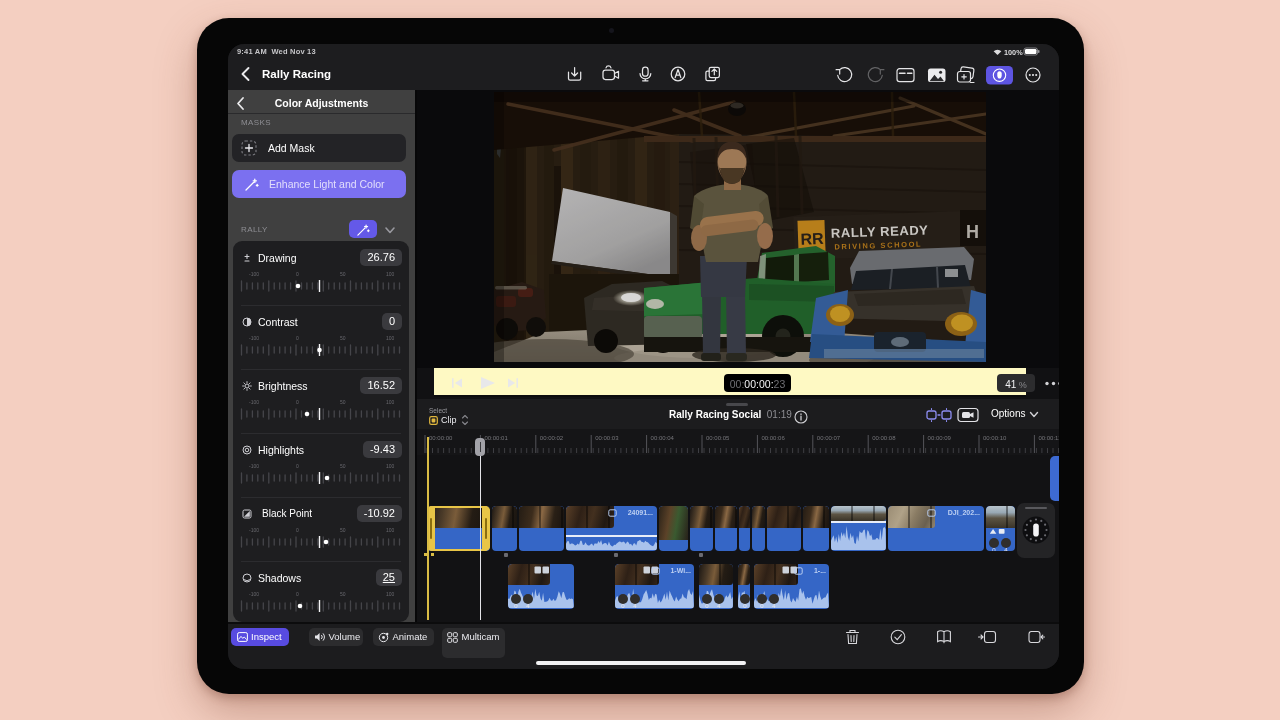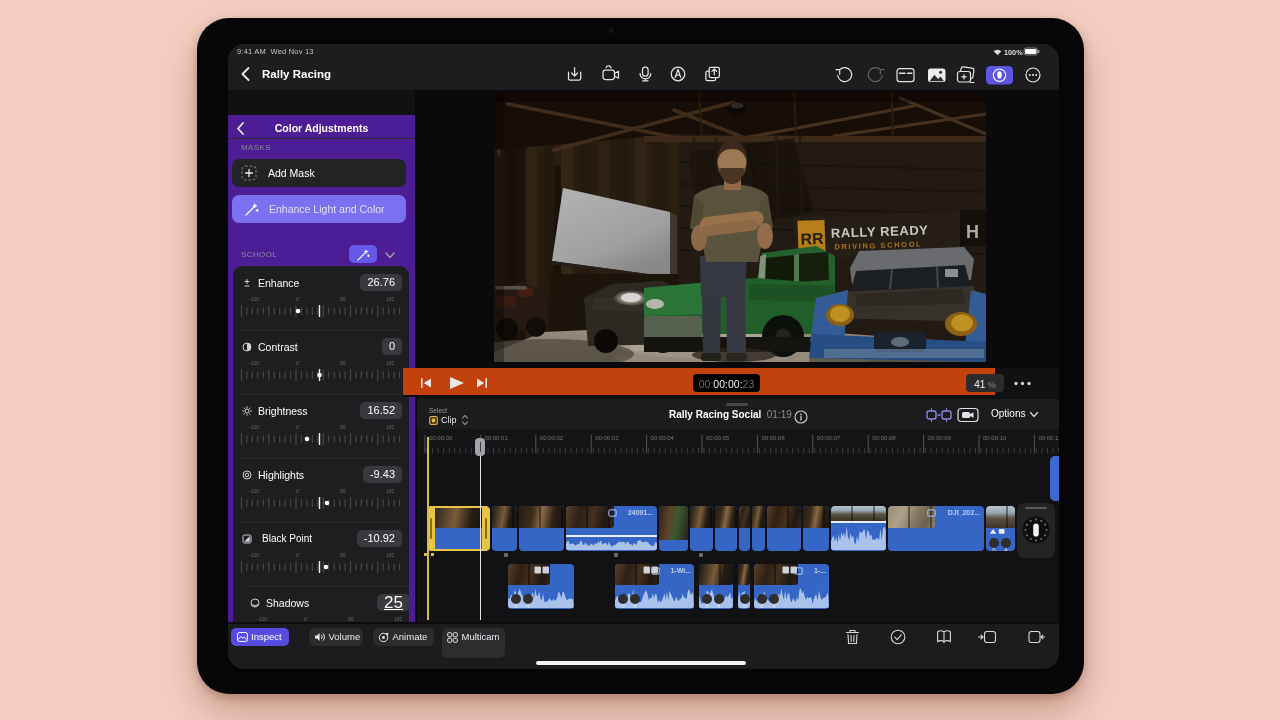--- a/index.html
+++ b/index.html
@@ -9,39 +9,39 @@
   .device { position:absolute; left:197px; top:18px; width:887px; height:676px;
             background:#060606; border-radius:32px;
             box-shadow: 0 18px 40px rgba(120,60,40,0.35), 0 4px 10px rgba(100,50,35,0.3); }
   .cam { position:absolute; left:412px; top:10px; width:5px; height:5px; border-radius:50%;
          background:#15151c; }
   .screen { position:absolute; left:31px; top:26px; width:831px; height:625px;
             background:#111113; border-radius:16px; overflow:hidden;
             font-family:"Liberation Sans", sans-serif; }
   
   .topbar   { position:absolute; left:0; top:0; width:831px; height:46px; background:#1d1d1f; }
-  .sidebar  { position:absolute; left:0; top:46px; width:187px; height:532px; background:#4c1d95;margin-top:25px; }
+  .sidebar  { position:absolute; left:0; top:46px; width:187px; height:532px; background:#404040; }
   .sidediv  { position:absolute; left:187px; top:46px; width:2px; height:532px; background:#070708; }
   .viewer   { position:absolute; left:189px; top:46px; width:642px; height:278px; background:#0a0a0c; }
-  .transport{ position:absolute; left:175px; top:324px; width:592px; height:29px; background:#c2410c; border-bottom:2px solid #0c0c0d;}
+  .transport{ position:absolute; left:206px; top:324px; width:592px; height:29px; background:#fef9c3; border-bottom:2px solid #0c0c0d;}
   .tlhead   { position:absolute; left:189px; top:355px; width:642px; height:30px; background:#1c1c1e; }
   .ruler    { position:absolute; left:189px; top:385px; width:642px; height:26px; background:#151517; }
   .tlbody   { position:absolute; left:189px; top:411px; width:642px; height:167px; background:#121214; }
   .botbar   { position:absolute; left:0; top:578px; width:831px; height:47px; background:#1c1c1e; border-top:2px solid #0c0c0d;}
   .txt { position:absolute; white-space:nowrap; }
   svg { display:block; }
 </style>
 </head>
 <body>
 <div class="device">
   <div class="cam"></div>
   <div class="screen">
     <div class="topbar">
 
-      <div class="txt" style="left:9px;top:2.5px;font-size:7.5px;font-weight:normal;color:#c6c6c9;letter-spacing:0.2px;">9:41 AM&nbsp;&nbsp;Wed Nov 13</div>
+      <div class="txt" style="left:9px;top:2.5px;font-size:7.5px;font-weight:bold;color:#c6c6c9;letter-spacing:0.2px;">9:41 AM&nbsp;&nbsp;Wed Nov 13</div>
       <div class="abs" style="left:764px;top:3px;width:60px;height:9px;">
         <svg width="60" height="9" viewBox="0 0 60 9">
           <path d="M5.5 8 L1.6 4.3 A5.6 5.6 0 0 1 9.4 4.3 Z" fill="#dcdcde"></path>
           <text x="12" y="7.6" font-size="7.3" font-weight="bold" fill="#dcdcde" font-family="Liberation Sans">100%</text>
           <rect x="32" y="1" width="13.5" height="7" rx="2" fill="none" stroke="#9a9a9e" stroke-width="0.8"></rect>
           <rect x="33" y="2" width="11.5" height="5" rx="1.2" fill="#fff"></rect>
           <rect x="46" y="3" width="1.5" height="3" rx="0.7" fill="#9a9a9e"></rect>
         </svg>
       </div>
 
@@ -129,40 +129,40 @@
         <div class="txt" style="left:37px;top:8px;font-size:10.5px;color:#e2defc;">Enhance Light and Color</div>
       </div>
 
       <div class="abs" style="left:4px;top:44px;width:174px;height:28px;background:#232326;border-radius:7px;">
         <svg class="abs" style="left:9px;top:6px;" width="16" height="16" viewBox="0 0 16 16">
           <rect x="1" y="1" width="14" height="14" rx="3.5" fill="none" stroke="#7e7e84" stroke-width="1.1" stroke-dasharray="2.4 2"></rect>
           <path d="M8 4.5 L8 11.5 M4.5 8 L11.5 8" stroke="#ececf0" stroke-width="1.3" stroke-linecap="round"></path>
         </svg>
         <div class="txt" style="left:36px;top:8px;font-size:10.5px;color:#fff;">Add Mask</div>
       </div>
-      <div class="txt" style="left:13px;top:135px;font-size:8px;color:#8e8e93;letter-spacing:0.4px;">SCHOOL</div>
+      <div class="txt" style="left:13px;top:135px;font-size:8px;color:#8e8e93;letter-spacing:0.4px;">RALLY</div>
       <div class="abs" style="left:121px;top:130px;width:28px;height:18px;background:#6459e8;border-radius:5px;">
         <svg class="abs" style="left:7px;top:2.5px;" width="14" height="14" viewBox="0 0 15 15">
           <g stroke="#ffffff" stroke-width="1.3" stroke-linecap="round">
             <path d="M2 13 L9.5 5.5"></path>
             <path d="M10.8 2.2 L10.8 5.4 M9.2 3.8 L12.4 3.8"></path>
             <path d="M13.2 7.4 L13.2 9.2 M12.3 8.3 L14.1 8.3"></path>
           </g>
         </svg>
       </div>
       <svg class="abs" style="left:156px;top:136px;" width="12" height="9" viewBox="0 0 12 9">
         <path d="M2 2 L6 6.5 L10 2" fill="none" stroke="#98989e" stroke-width="1.6" stroke-linecap="round" stroke-linejoin="round"></path>
       </svg>
 
       <div class="abs" style="left:5px;top:151px;width:176px;height:381px;background:#1e1e20;border-radius:9px;overflow:hidden;" id="sliders">
           <div class="abs" style="left:0;top:0px;width:176px;height:64px;">
             <svg class="abs" style="left:9px;top:11.5px;" width="10" height="10" viewBox="0 0 10 10">
               <path d="M5 1.5 L5 5.5 M3 3.5 L7 3.5 M3 8 L7 8" stroke="#cfcfd4" stroke-width="1.1" stroke-linecap="round"></path>
             </svg>
-            <div class="txt" style="left:25px;top:10.5px;font-size:10.5px;color:#fff;">Enhance</div>
+            <div class="txt" style="left:25px;top:10.5px;font-size:10.5px;color:#fff;">Drawing</div>
             <div class="abs" style="right:7px;top:7.5px;height:17px;background:#3a3a3e;border-radius:5px;padding:0 7px;">
               <div style="font-size:11px;color:#fff;line-height:17px;">26.76</div>
             </div>
             <div class="txt" style="left:16px;top:30px;font-size:5px;color:#7a7a80;opacity:0.8;">-100</div>
             <div class="txt" style="left:63px;top:30px;font-size:5px;color:#7a7a80;opacity:0.8;">0</div>
             <div class="txt" style="left:107px;top:30px;font-size:5px;color:#7a7a80;opacity:0.8;">50</div>
             <div class="txt" style="left:153px;top:30px;font-size:5px;color:#7a7a80;opacity:0.8;">100</div>
             <svg class="abs" style="left:0;top:37px;" width="176" height="16" viewBox="0 0 176 16">
               <path d="M8.5 3 L8.5 13 M13.9 5 L13.9 11 M19.4 5 L19.4 11 M24.8 5 L24.8 11 M30.3 5 L30.3 11 M35.8 3 L35.8 13 M41.2 5 L41.2 11 M46.7 5 L46.7 11 M52.1 5 L52.1 11 M57.6 5 L57.6 11 M63.0 3 L63.0 13 M68.5 5 L68.5 11 M73.9 5 L73.9 11 M79.4 5 L79.4 11 M84.8 5 L84.8 11 M90.3 3 L90.3 13 M95.7 5 L95.7 11 M101.2 5 L101.2 11 M106.6 5 L106.6 11 M112.1 5 L112.1 11 M117.5 3 L117.5 13 M123.0 5 L123.0 11 M128.4 5 L128.4 11 M133.9 5 L133.9 11 M139.3 5 L139.3 11 M144.8 3 L144.8 13 M150.2 5 L150.2 11 M155.6 5 L155.6 11 M161.1 5 L161.1 11 M166.5 5 L166.5 11 " stroke="#606066" stroke-width="1.3" stroke-linecap="round" opacity="0.6"></path>
               <line x1="86.5" y1="2" x2="86.5" y2="14" stroke="#f4f4f6" stroke-width="1.4"></line>
@@ -244,29 +244,29 @@
             <div class="txt" style="left:16px;top:30px;font-size:5px;color:#7a7a80;opacity:0.8;">-100</div>
             <div class="txt" style="left:63px;top:30px;font-size:5px;color:#7a7a80;opacity:0.8;">0</div>
             <div class="txt" style="left:107px;top:30px;font-size:5px;color:#7a7a80;opacity:0.8;">50</div>
             <div class="txt" style="left:153px;top:30px;font-size:5px;color:#7a7a80;opacity:0.8;">100</div>
             <svg class="abs" style="left:0;top:37px;" width="176" height="16" viewBox="0 0 176 16">
               <path d="M8.5 3 L8.5 13 M13.9 5 L13.9 11 M19.4 5 L19.4 11 M24.8 5 L24.8 11 M30.3 5 L30.3 11 M35.8 3 L35.8 13 M41.2 5 L41.2 11 M46.7 5 L46.7 11 M52.1 5 L52.1 11 M57.6 5 L57.6 11 M63.0 3 L63.0 13 M68.5 5 L68.5 11 M73.9 5 L73.9 11 M79.4 5 L79.4 11 M84.8 5 L84.8 11 M90.3 3 L90.3 13 M95.7 5 L95.7 11 M101.2 5 L101.2 11 M106.6 5 L106.6 11 M112.1 5 L112.1 11 M117.5 3 L117.5 13 M123.0 5 L123.0 11 M128.4 5 L128.4 11 M133.9 5 L133.9 11 M139.3 5 L139.3 11 M144.8 3 L144.8 13 M150.2 5 L150.2 11 M155.6 5 L155.6 11 M161.1 5 L161.1 11 M166.5 5 L166.5 11 " stroke="#606066" stroke-width="1.3" stroke-linecap="round" opacity="0.6"></path>
               <line x1="86.5" y1="2" x2="86.5" y2="14" stroke="#f4f4f6" stroke-width="1.4"></line>
               <circle cx="93" cy="8" r="2.3" fill="#ffffff"></circle>
             </svg>
           </div>
-          <div class="abs" style="left:8px;top:320px;width:176px;height:64px;">
+          <div class="abs" style="left:0;top:320px;width:176px;height:64px;">
             <div class="abs" style="left:8px;top:0;width:160px;height:1px;background:#2c2c2f;"></div>
             <svg class="abs" style="left:9px;top:11.5px;" width="10" height="10" viewBox="0 0 10 10">
               <circle cx="5" cy="5" r="4" fill="none" stroke="#cfcfd4" stroke-width="1"></circle>
               <path d="M2.2 6.5 A4 4 0 0 0 7.8 6.5" fill="none" stroke="#cfcfd4" stroke-width="1"></path>
             </svg>
             <div class="txt" style="left:25px;top:10.5px;font-size:10.5px;color:#fff;">Shadows</div>
             <div class="abs" style="right:7px;top:7.5px;height:17px;background:#3a3a3e;border-radius:5px;padding:0 7px;">
-              <div style="font-size:17px;color:#fff;line-height:17px;text-decoration:underline;">25</div>
+              <div style="font-size:11px;color:#fff;line-height:17px;text-decoration:underline;">25</div>
             </div>
             <div class="txt" style="left:16px;top:30px;font-size:5px;color:#7a7a80;opacity:0.8;">-100</div>
             <div class="txt" style="left:63px;top:30px;font-size:5px;color:#7a7a80;opacity:0.8;">0</div>
             <div class="txt" style="left:107px;top:30px;font-size:5px;color:#7a7a80;opacity:0.8;">50</div>
             <div class="txt" style="left:153px;top:30px;font-size:5px;color:#7a7a80;opacity:0.8;">100</div>
             <svg class="abs" style="left:0;top:37px;" width="176" height="16" viewBox="0 0 176 16">
               <path d="M8.5 3 L8.5 13 M13.9 5 L13.9 11 M19.4 5 L19.4 11 M24.8 5 L24.8 11 M30.3 5 L30.3 11 M35.8 3 L35.8 13 M41.2 5 L41.2 11 M46.7 5 L46.7 11 M52.1 5 L52.1 11 M57.6 5 L57.6 11 M63.0 3 L63.0 13 M68.5 5 L68.5 11 M73.9 5 L73.9 11 M79.4 5 L79.4 11 M84.8 5 L84.8 11 M90.3 3 L90.3 13 M95.7 5 L95.7 11 M101.2 5 L101.2 11 M106.6 5 L106.6 11 M112.1 5 L112.1 11 M117.5 3 L117.5 13 M123.0 5 L123.0 11 M128.4 5 L128.4 11 M133.9 5 L133.9 11 M139.3 5 L139.3 11 M144.8 3 L144.8 13 M150.2 5 L150.2 11 M155.6 5 L155.6 11 M161.1 5 L161.1 11 M166.5 5 L166.5 11 " stroke="#606066" stroke-width="1.3" stroke-linecap="round" opacity="0.6"></path>
               <line x1="86.5" y1="2" x2="86.5" y2="14" stroke="#f4f4f6" stroke-width="1.4"></line>
               <circle cx="67" cy="8" r="2.3" fill="#ffffff"></circle>
             </svg>

